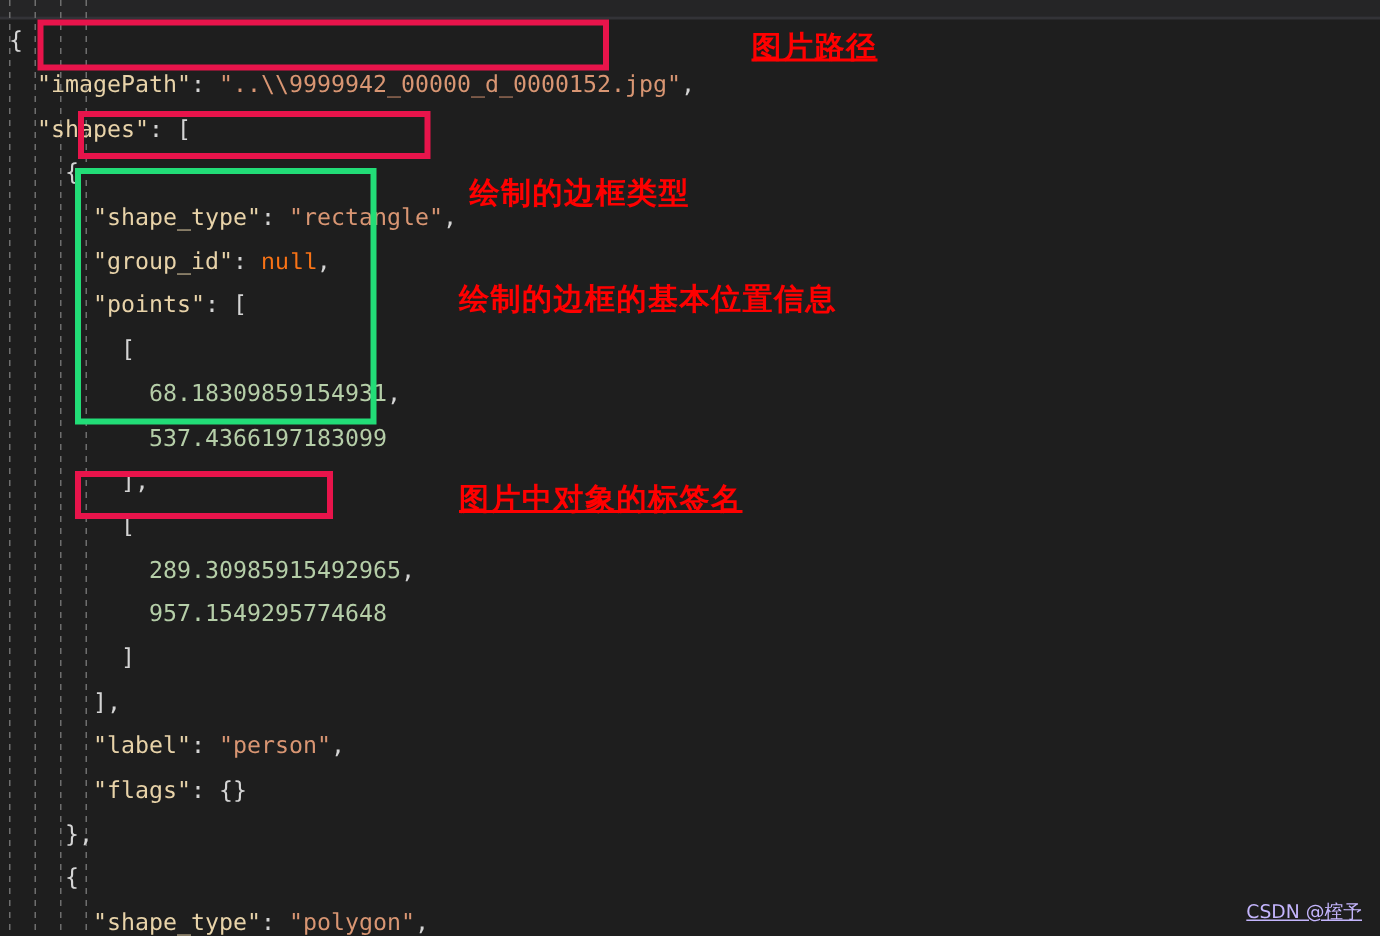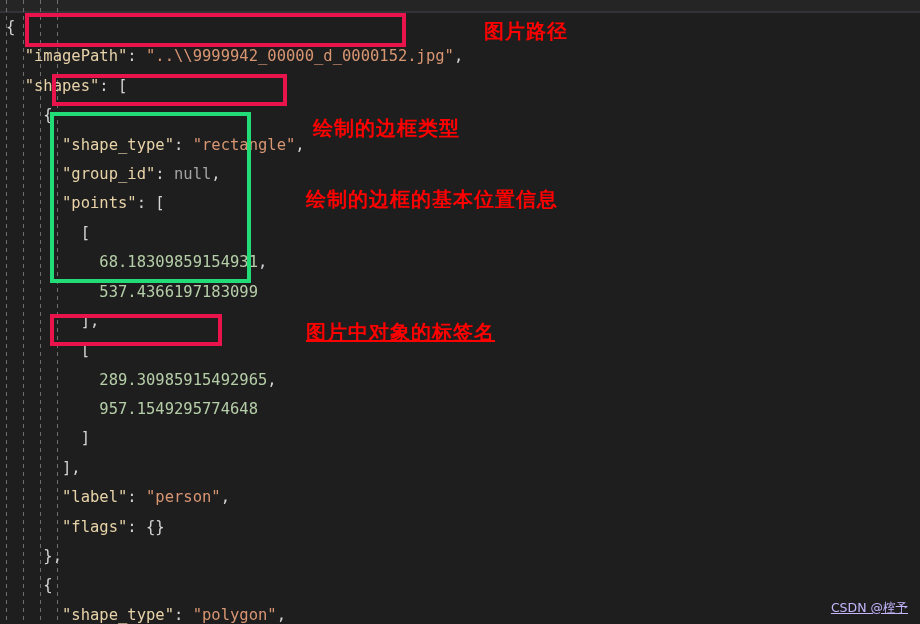--- a/index.html
+++ b/index.html
@@ -53,21 +53,21 @@
   }
   .line {
     height: 29.4px;
     padding-left: 6px;
     position: relative;
   }
   .punc  { color: #d4d4d4; }
   .key   { color: #e8d3a9; }
   .str   { color: #d99673; }
   .num   { color: #b5cea8; margin-top: 17px; }
-  .null  { color: #a3a3a3; }
+  .null  { color: #f97316; font-family: Liberation Mono, monospace; }
   .brk   { color: #d4d4d4; }
 
   
   .anno-box {
     position: absolute;
     box-sizing: border-box;
     pointer-events: none;
   }
   .anno-red   { border: 4px solid #e8144b; }
   .anno-green { border: 4px solid #22dd77; }
@@ -110,21 +110,21 @@
 
   <div id="code"><div class="line"><span></span><span class="punc">{</span></div><div class="line"><span>  </span><span class="key">"imagePath"</span><span class="punc">: </span><span class="str">"..\\9999942_00000_d_0000152.jpg"</span><span class="punc">,</span></div><div class="line"><span>  </span><span class="key">"shapes"</span><span class="punc">: </span><span class="brk">[</span></div><div class="line"><span>    </span><span class="punc">{</span></div><div class="line"><span>      </span><span class="key">"shape_type"</span><span class="punc">: </span><span class="str">"rectangle"</span><span class="punc">,</span></div><div class="line"><span>      </span><span class="key">"group_id"</span><span class="punc">: </span><span class="null">null</span><span class="punc">,</span></div><div class="line"><span>      </span><span class="key">"points"</span><span class="punc">: </span><span class="brk">[</span></div><div class="line"><span>        </span><span class="brk">[</span></div><div class="line"><span>          </span><span class="num">68.18309859154931</span><span class="punc">,</span></div><div class="line"><span>          </span><span class="num">537.4366197183099</span></div><div class="line"><span>        </span><span class="brk">],</span></div><div class="line"><span>        </span><span class="brk">[</span></div><div class="line"><span>          </span><span class="num">289.30985915492965</span><span class="punc">,</span></div><div class="line"><span>          </span><span class="num">957.1549295774648</span></div><div class="line"><span>        </span><span class="brk">]</span></div><div class="line"><span>      </span><span class="brk">],</span></div><div class="line"><span>      </span><span class="key">"label"</span><span class="punc">: </span><span class="str">"person"</span><span class="punc">,</span></div><div class="line"><span>      </span><span class="key">"flags"</span><span class="punc">: </span><span class="brk">{}</span></div><div class="line"><span>    </span><span class="punc">},</span></div><div class="line"><span>    </span><span class="punc">{</span></div><div class="line"><span>      </span><span class="key">"shape_type"</span><span class="punc">: </span><span class="str">"polygon"</span><span class="punc">,</span></div></div>
 
   <div id="anno-boxes">
       <div class="anno-box anno-red" style="left: 25px; top: 13px; width: 381px; height: 34px; border-color: rgb(232, 20, 75);"></div>
       <div class="anno-box anno-red" style="left: 52px; top: 74px; width: 235px; height: 32px; border-color: rgb(232, 20, 75);"></div>
       <div class="anno-box anno-green" style="left: 50px; top: 112px; width: 201px; height: 171px; border-color: rgb(34, 221, 119);"></div>
       <div class="anno-box anno-red" style="left: 50px; top: 314px; width: 172px; height: 32px; border-color: rgb(232, 20, 75);"></div>
     </div>
   <div id="anno-labels">
-      <div class="anno-label" style="left: 484px; top: 18px;">图片路径</div>
+      <div class="anno-label" style="left: 501px; top: 18px; text-decoration: underline;">图片路径</div>
       <div class="anno-label" style="left: 313px; top: 79px; margin-top: 36px;">绘制的边框类型</div>
       <div class="anno-label" style="left: 306px; top: 186px;">绘制的边框的基本位置信息</div>
       <div class="anno-label" style="left: 306px; top: 319px; text-decoration: underline;">图片中对象的标签名</div>
     </div>
 
   <div id="watermark">CSDN @榁予</div>
 
 </div>
 
 </body></html>

